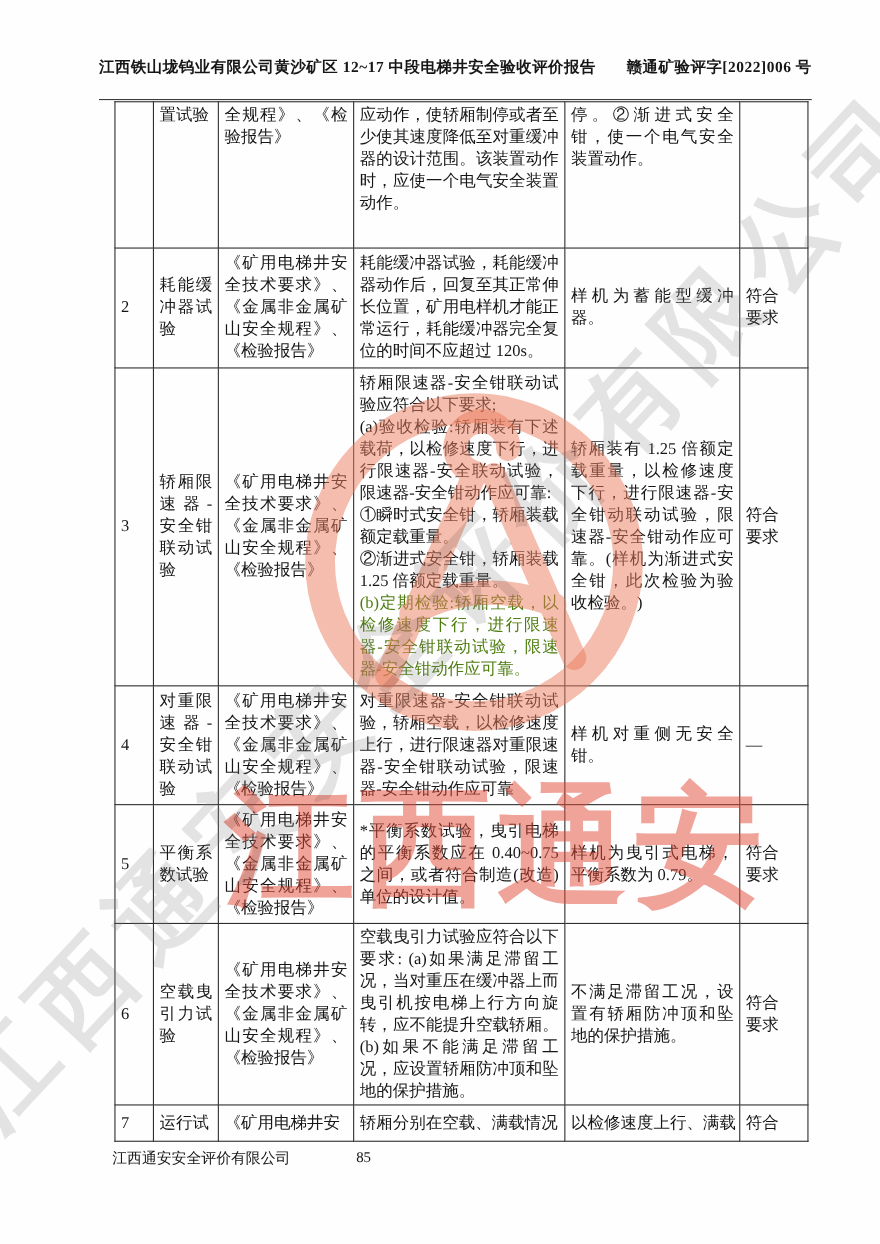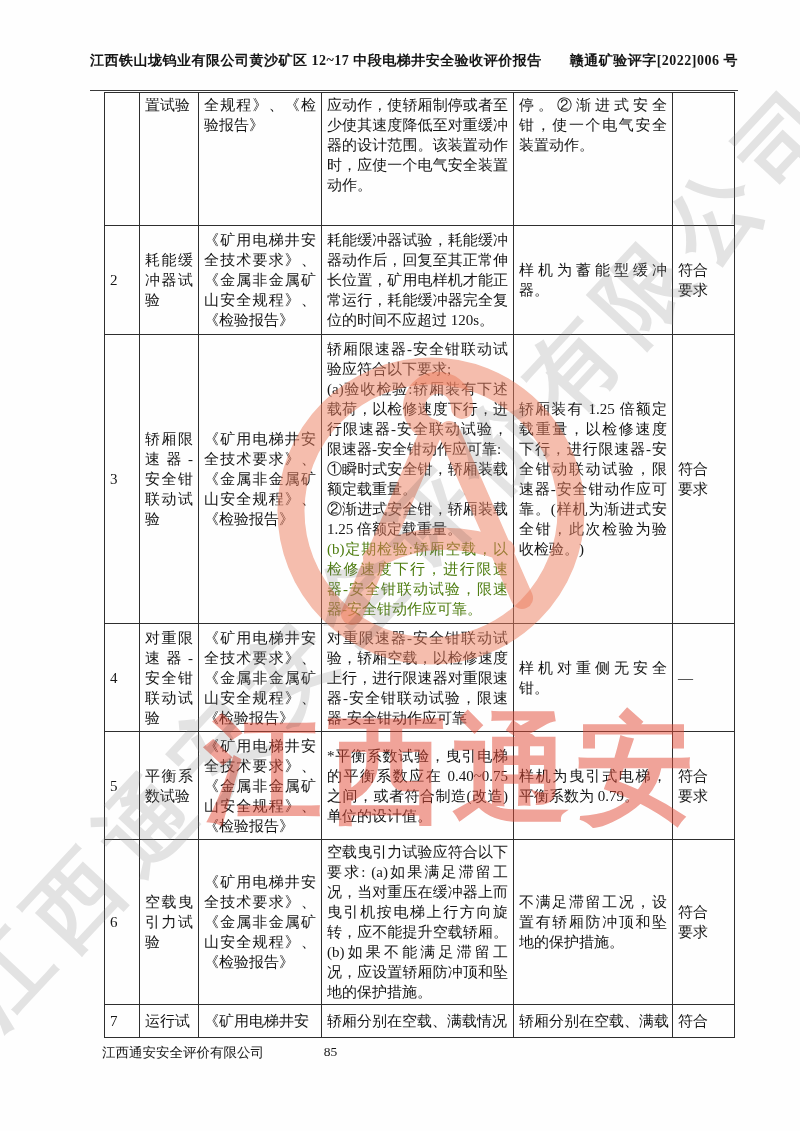--- a/index.html
+++ b/index.html
@@ -148,21 +148,21 @@
           <td class="c-concl">符合
 要求</td>
         </tr>
         <tr>
           <td class="c-num">7</td>
           <td class="c-name">运行试</td>
           <td class="c-std">《矿用电梯井安</td>
           <td class="c-req">
             <div class="req-main">轿厢分别在空载、满载情况</div>
           </td>
-          <td class="c-res">轿厢分别在空载、满载</td>
+          <td class="c-res">以检修速度上行、满载</td>
           <td class="c-concl">符合</td>
         </tr>
       </tbody>
   </table>
 
   <div class="wm-layer">
     <div class="wm-diag">江西通安安全评价有限公司</div>
     <svg class="wm-logo" width="330" height="330" viewBox="0 0 330 330">
       <circle cx="165" cy="165" r="140" fill="none" stroke="rgba(236,124,92,0.50)" stroke-width="27"></circle>
       <path d="M196,62 a24,24 0 1,0 -30,22 L86,268 M183,86 L256,252 M108,212 Q168,178 238,204" fill="none" stroke="rgba(236,124,92,0.50)" stroke-width="22" stroke-linecap="round" stroke-linejoin="round"></path>

